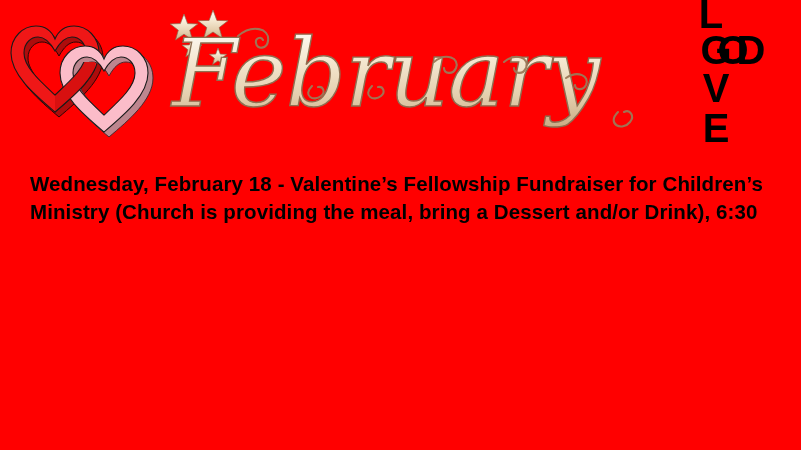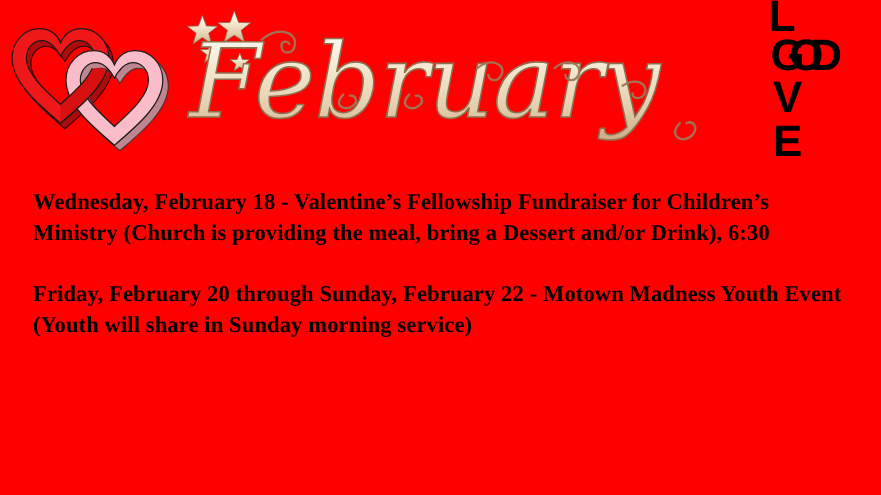--- a/index.html
+++ b/index.html
@@ -69,21 +69,21 @@
     width: 745px;
   }
   .announce-block {
     margin: 0 0 28px 0;
   }
   .announce-block:last-child {
     margin-bottom: 0;
   }
   .announce-block p {
     margin: 0;
-    font-family: Liberation Serif, serif;
+    font-family: Liberation Sans, sans-serif;
     font-size: 20.5px;
     font-weight: bold;
     line-height: 28px;
     color: #000000;
     letter-spacing: 0.1px;
     white-space: pre-wrap;
   }
 </style>
 </head>
 <body>
@@ -186,19 +186,16 @@
       <text x="52" y="142" font-family="Liberation Sans, sans-serif" font-size="40" font-weight="bold" fill="#000000" text-anchor="middle">E</text>
     </svg>
   </div>
 
   <div class="announcements">
 
     <div class="announce-block">
       <p>Wednesday, February 18 - Valentine’s Fellowship Fundraiser for Children’s Ministry (Church is providing the meal, bring a Dessert and/or Drink), 6:30</p>
     </div>
 
-    <div class="announce-block">
-      <p>Friday, February 20 through Sunday, February 22 - Motown Madness Youth Event (Youth will share in Sunday morning service)</p>
-    </div>
 
   </div>
 
 </div>
 
 </body></html>

